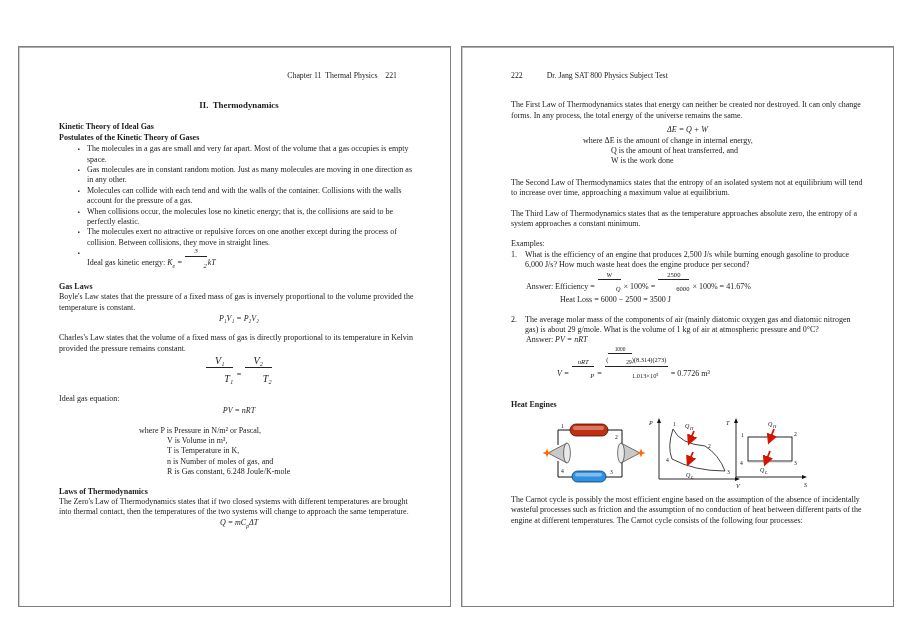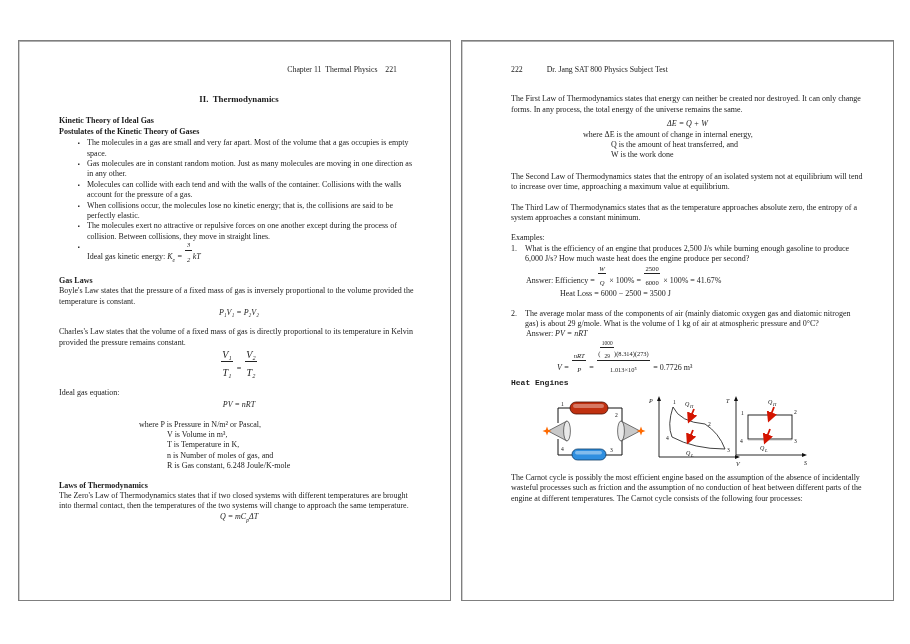--- a/index.html
+++ b/index.html
@@ -3,46 +3,46 @@
 <meta charset="utf-8">
 <style>
   html,body{margin:0;padding:0;}
   body{
     width:910px;height:644px;background:#ffffff;position:relative;overflow:hidden;
     font-family:"Liberation Serif","DejaVu Serif",serif;color:#1b1b1b;
     font-size:8px;line-height:10.4px;
     -webkit-font-smoothing:antialiased;
   }
   .page{
-    position:absolute;top:40px;width:433px;height:561px;background:#fff;
+    position:absolute;top:46px;width:433px;height:561px;background:#fff;
     border:1px solid #7f7f7f;box-shadow:inset 0 1px 0 #adadad, inset 1px 0 0 #cfcfcf;
     box-sizing:border-box;
   }
   #page-221{left:18px;}
   #page-222{left:461px;}
   .content{position:relative;height:100%;box-sizing:border-box;}
   #page-221 .content{padding:24px 31px 0 40px;}
   #page-222 .content{padding:24px 29px 0 49px;}
   .run{font-size:7.8px;white-space:nowrap;}
   .run.right{text-align:right;margin-right:22px;}
   .sec{font-size:8.8px;font-weight:bold;margin:19px 0 0 0;line-height:11px;text-align:center;}
   .b{font-weight:bold;}
   .t-kinetic{margin-top:11px;}
   .bullets{list-style:none;margin:1px 0 0 19px;padding:0;}
   .bullets li{position:relative;padding-left:9px;width:332px;}
   .mark{position:absolute;left:0;top:0;font-size:5.5px;}
   .t-gaslaws{margin-top:12px;}
   .para{margin:0;}
-  .m9{margin-top:9px;} .m10{margin-top:10px;} .m11{margin-top:11px;} .m12{margin-top:4px;font-family:Liberation Mono, monospace;}
+  .m9{margin-top:9px;} .m10{margin-top:10px;} .m11{margin-top:11px;} .m12{margin-top:20px;}
   .ctr{text-align:center;}
   .it{font-style:italic;}
   .formula{margin-top:1px;}
   .frac{display:inline-block;text-align:center;vertical-align:-0.45em;line-height:1.05;font-size:6.6px;margin:0 1px;}
   .frac .num{display:block;border-bottom:0.8px solid #222;padding:0 1.5px 0.6px;}
-  .frac .den{display:block;padding-top:6px;}
+  .frac .den{display:block;padding-top:6px;margin-left:18px;}
   .frac.f2{font-size:10px;vertical-align:-0.5em;}
   .frac.big{font-size:6.4px;}
   .frac.big .frac{font-size:5.4px;margin:0;}
   .tallrow{margin-top:2px;}
   .where1{margin-left:80px;}
   .where2{margin-left:108px;}
   .rwhere1{margin-left:72px;}
   .rwhere2{margin-left:100px;}
   .hgap{display:inline-block;width:24px;}
   .exrow{display:flex;}

